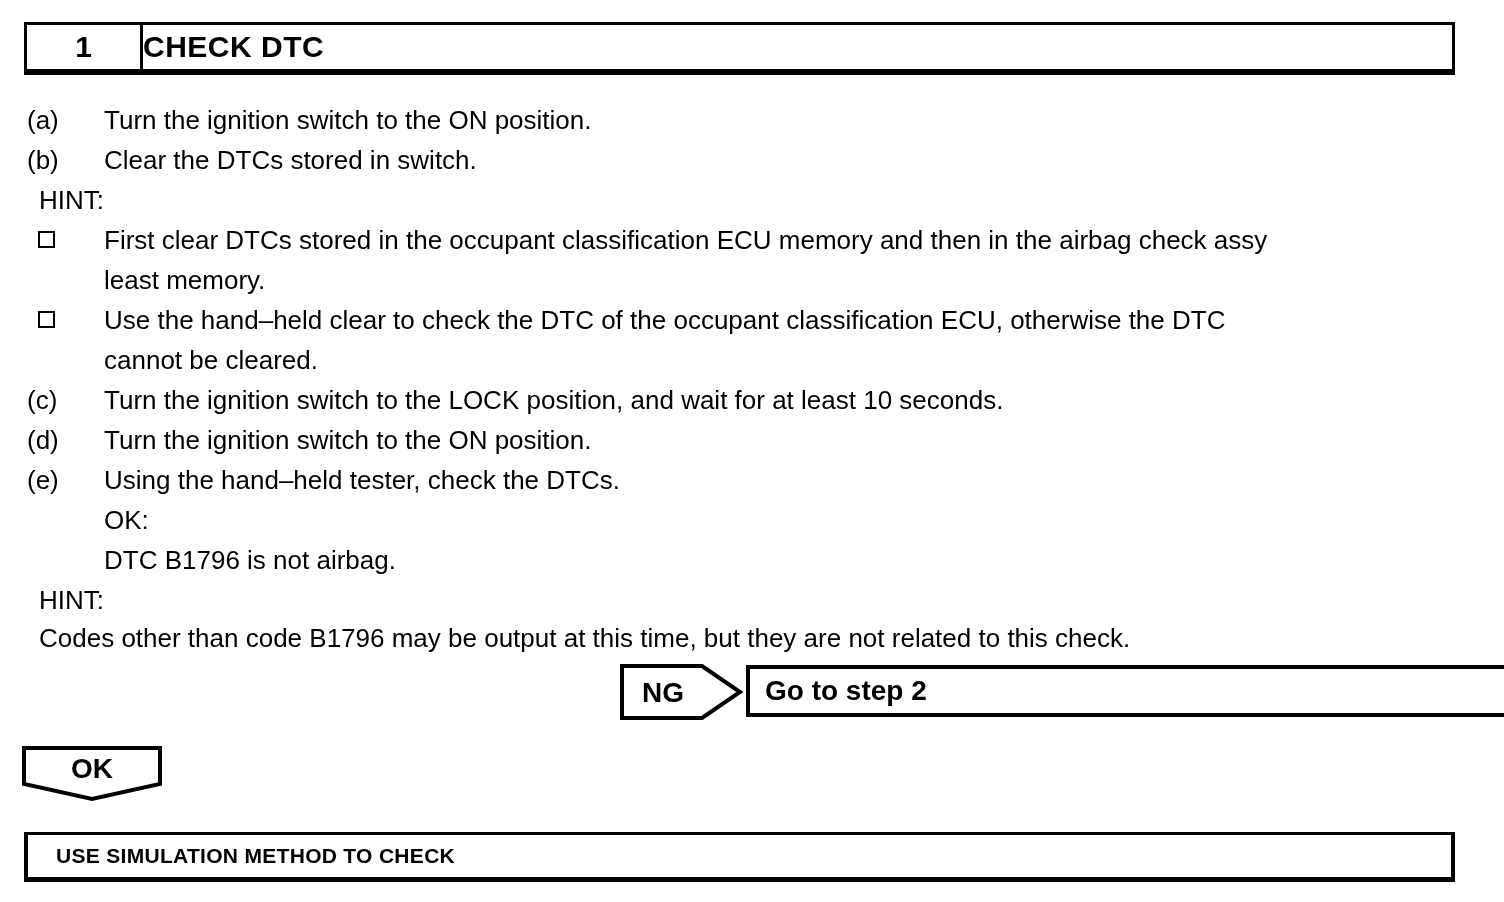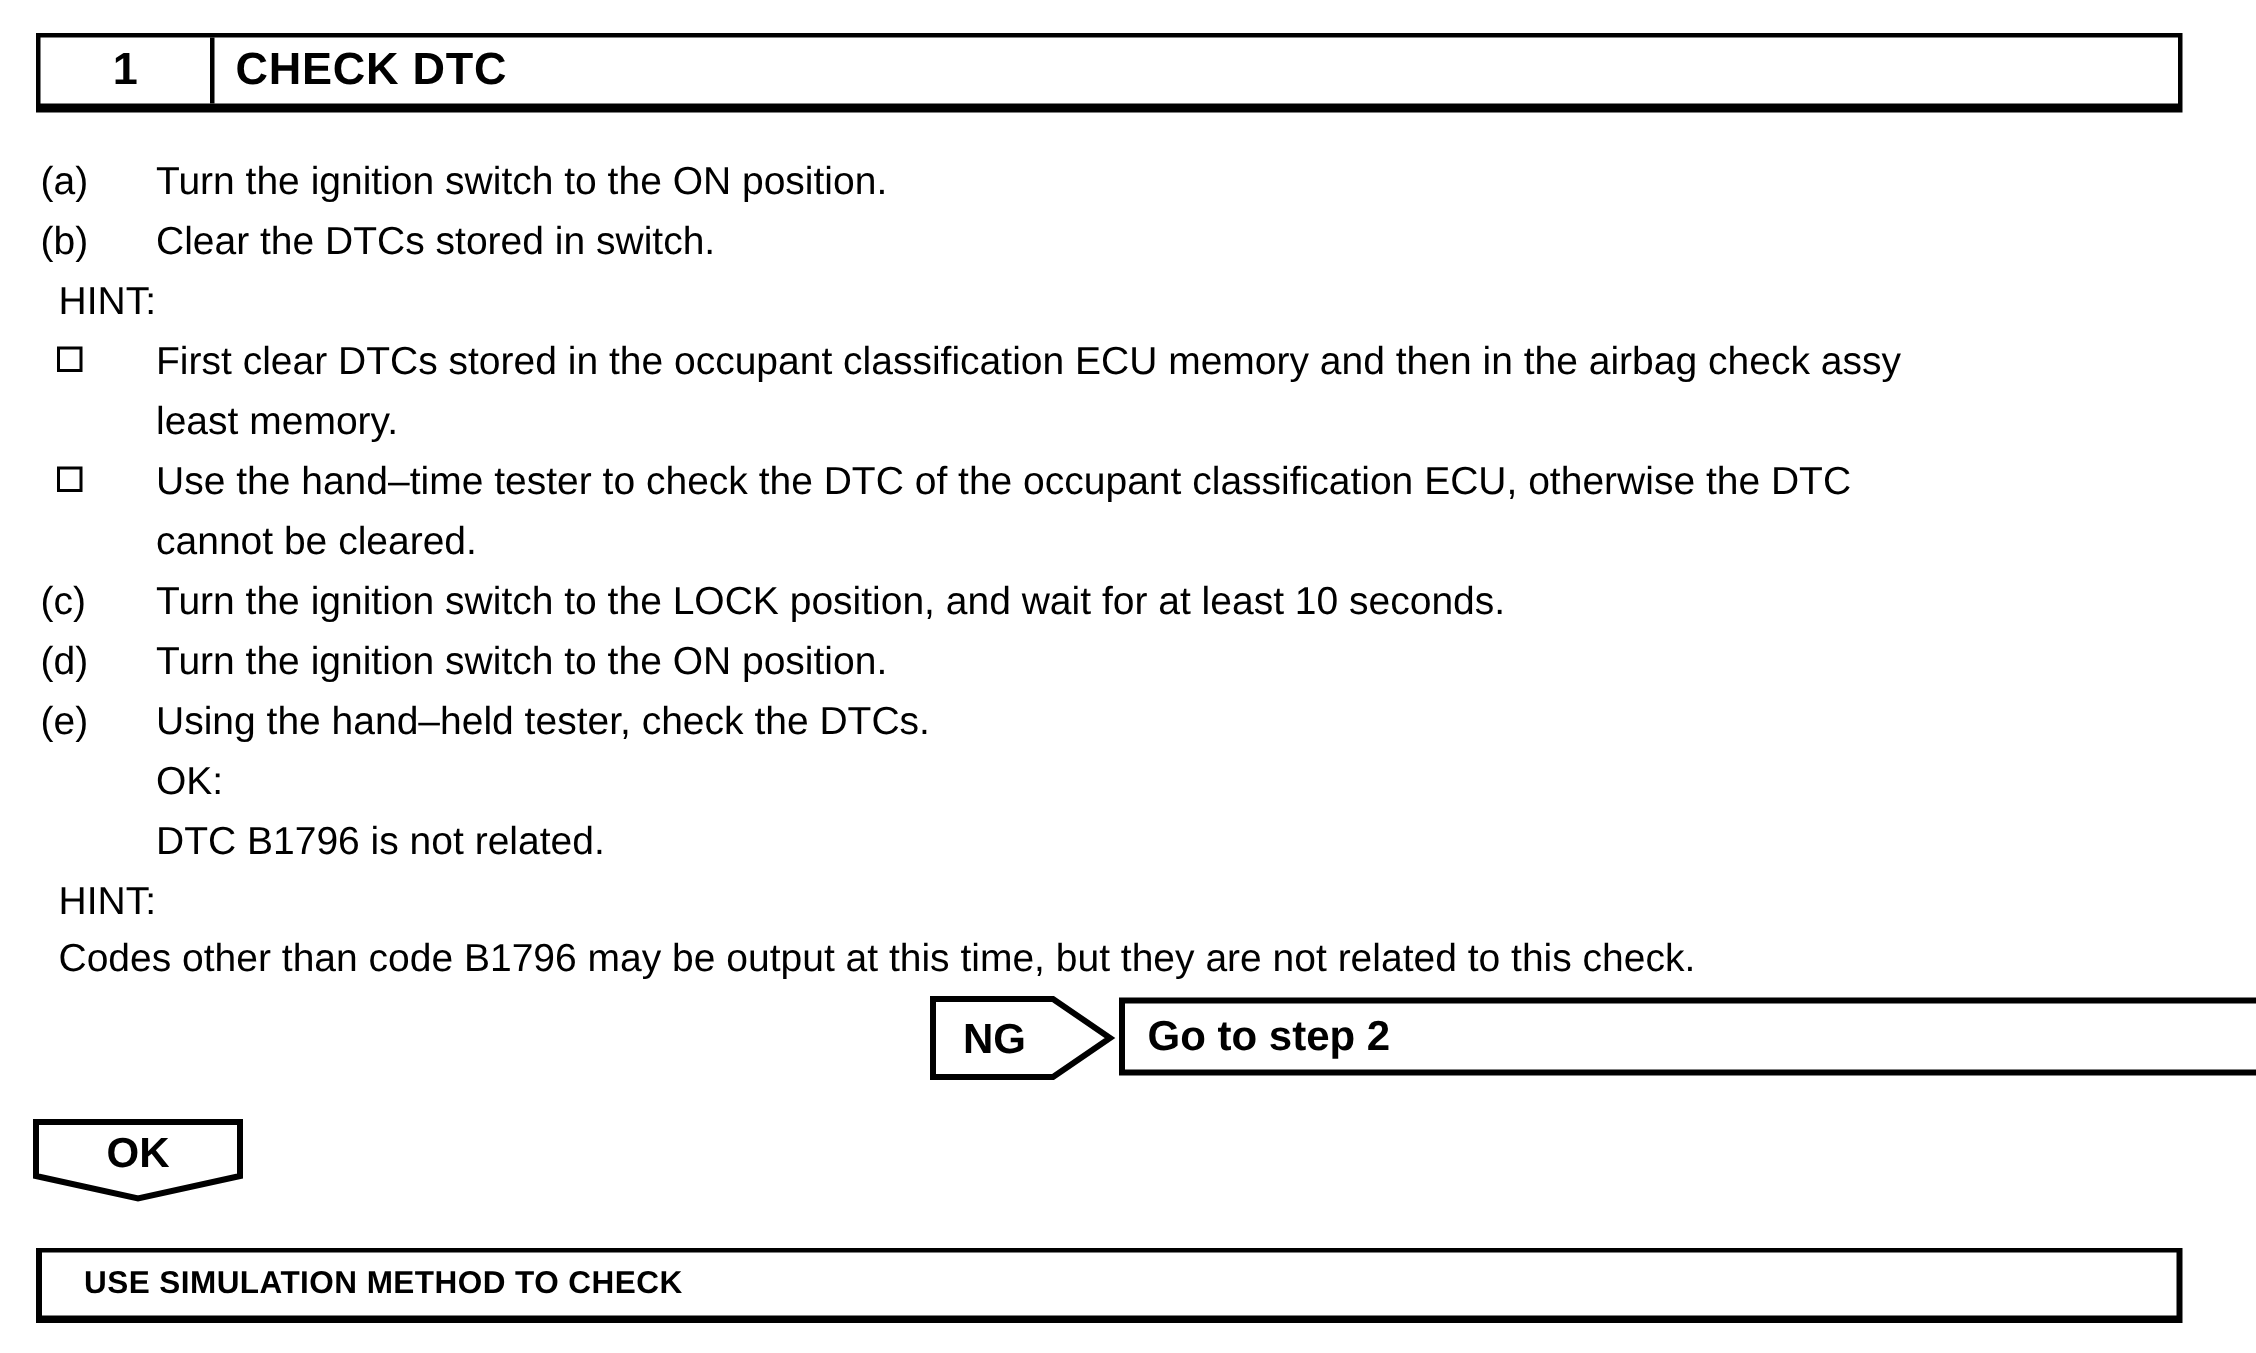--- a/index.html
+++ b/index.html
@@ -25,21 +25,21 @@
   }
   .step-number {
     width: 113px; flex: 0 0 113px;
     border-right: 3px solid #000;
     display: flex; align-items: center; justify-content: center;
     font-weight: bold; font-size: 30px;
   }
   .step-title {
     flex: 1;
     display: flex; align-items: center;
-    padding-left: 14px;
+    padding-left: 0;
     font-weight: bold; font-size: 30px;
     letter-spacing: 0.5px;
   }
   
   .row {
     position: absolute; left: 0; right: 0; height: 40px;
     line-height: 40px; font-size: 26px; white-space: nowrap;
   }
   .lbl { position: absolute; left: 27px; top: 0; }
   .txt { position: absolute; left: 104px; top: 0; }
@@ -97,21 +97,21 @@
 
 <div class="row" style="top:220px">
   <span class="cbx"></span>
   <span class="txt">First clear DTCs stored in the occupant classification ECU memory and then in the airbag check assy</span>
 </div>
 <div class="row" style="top:260px">
   <span class="txt">least memory.</span>
 </div>
 <div class="row" style="top:300px">
   <span class="cbx"></span>
-  <span class="txt">Use the hand–time tester to check the DTC of the occupant classification ECU, otherwise the DTC</span>
+  <span class="txt">Use the hand–held clear to check the DTC of the occupant classification ECU, otherwise the DTC</span>
 </div>
 <div class="row" style="top:340px">
   <span class="txt">cannot be cleared.</span>
 </div>
 
 <div class="row" style="top:380px">
   <span class="lbl">(c)</span>
   <span class="txt">Turn the ignition switch to the LOCK position, and wait for at least 10 seconds.</span>
 </div>
 <div class="row" style="top:420px">
@@ -120,21 +120,21 @@
 </div>
 <div class="row" style="top:460px">
   <span class="lbl">(e)</span>
   <span class="txt">Using the hand–held tester, check the DTCs.</span>
 </div>
 
 <div class="row" style="top:500px">
   <span class="txt bold">OK:</span>
 </div>
 <div class="row" style="top:540px">
-  <span class="txt bold">DTC B1796 is not related.</span>
+  <span class="txt bold">DTC B1796 is not airbag.</span>
 </div>
 
 <div class="row" style="top:580px">
   <span class="txt-flush">HINT:</span>
 </div>
 <div class="row" style="top:618px">
   <span class="txt-flush">Codes other than code B1796 may be output at this time, but they are not related to this check.</span>
 </div>
 
 <svg class="flow-svg" style="left:620px; top:664px;" width="124" height="56" viewBox="0 0 124 56">

